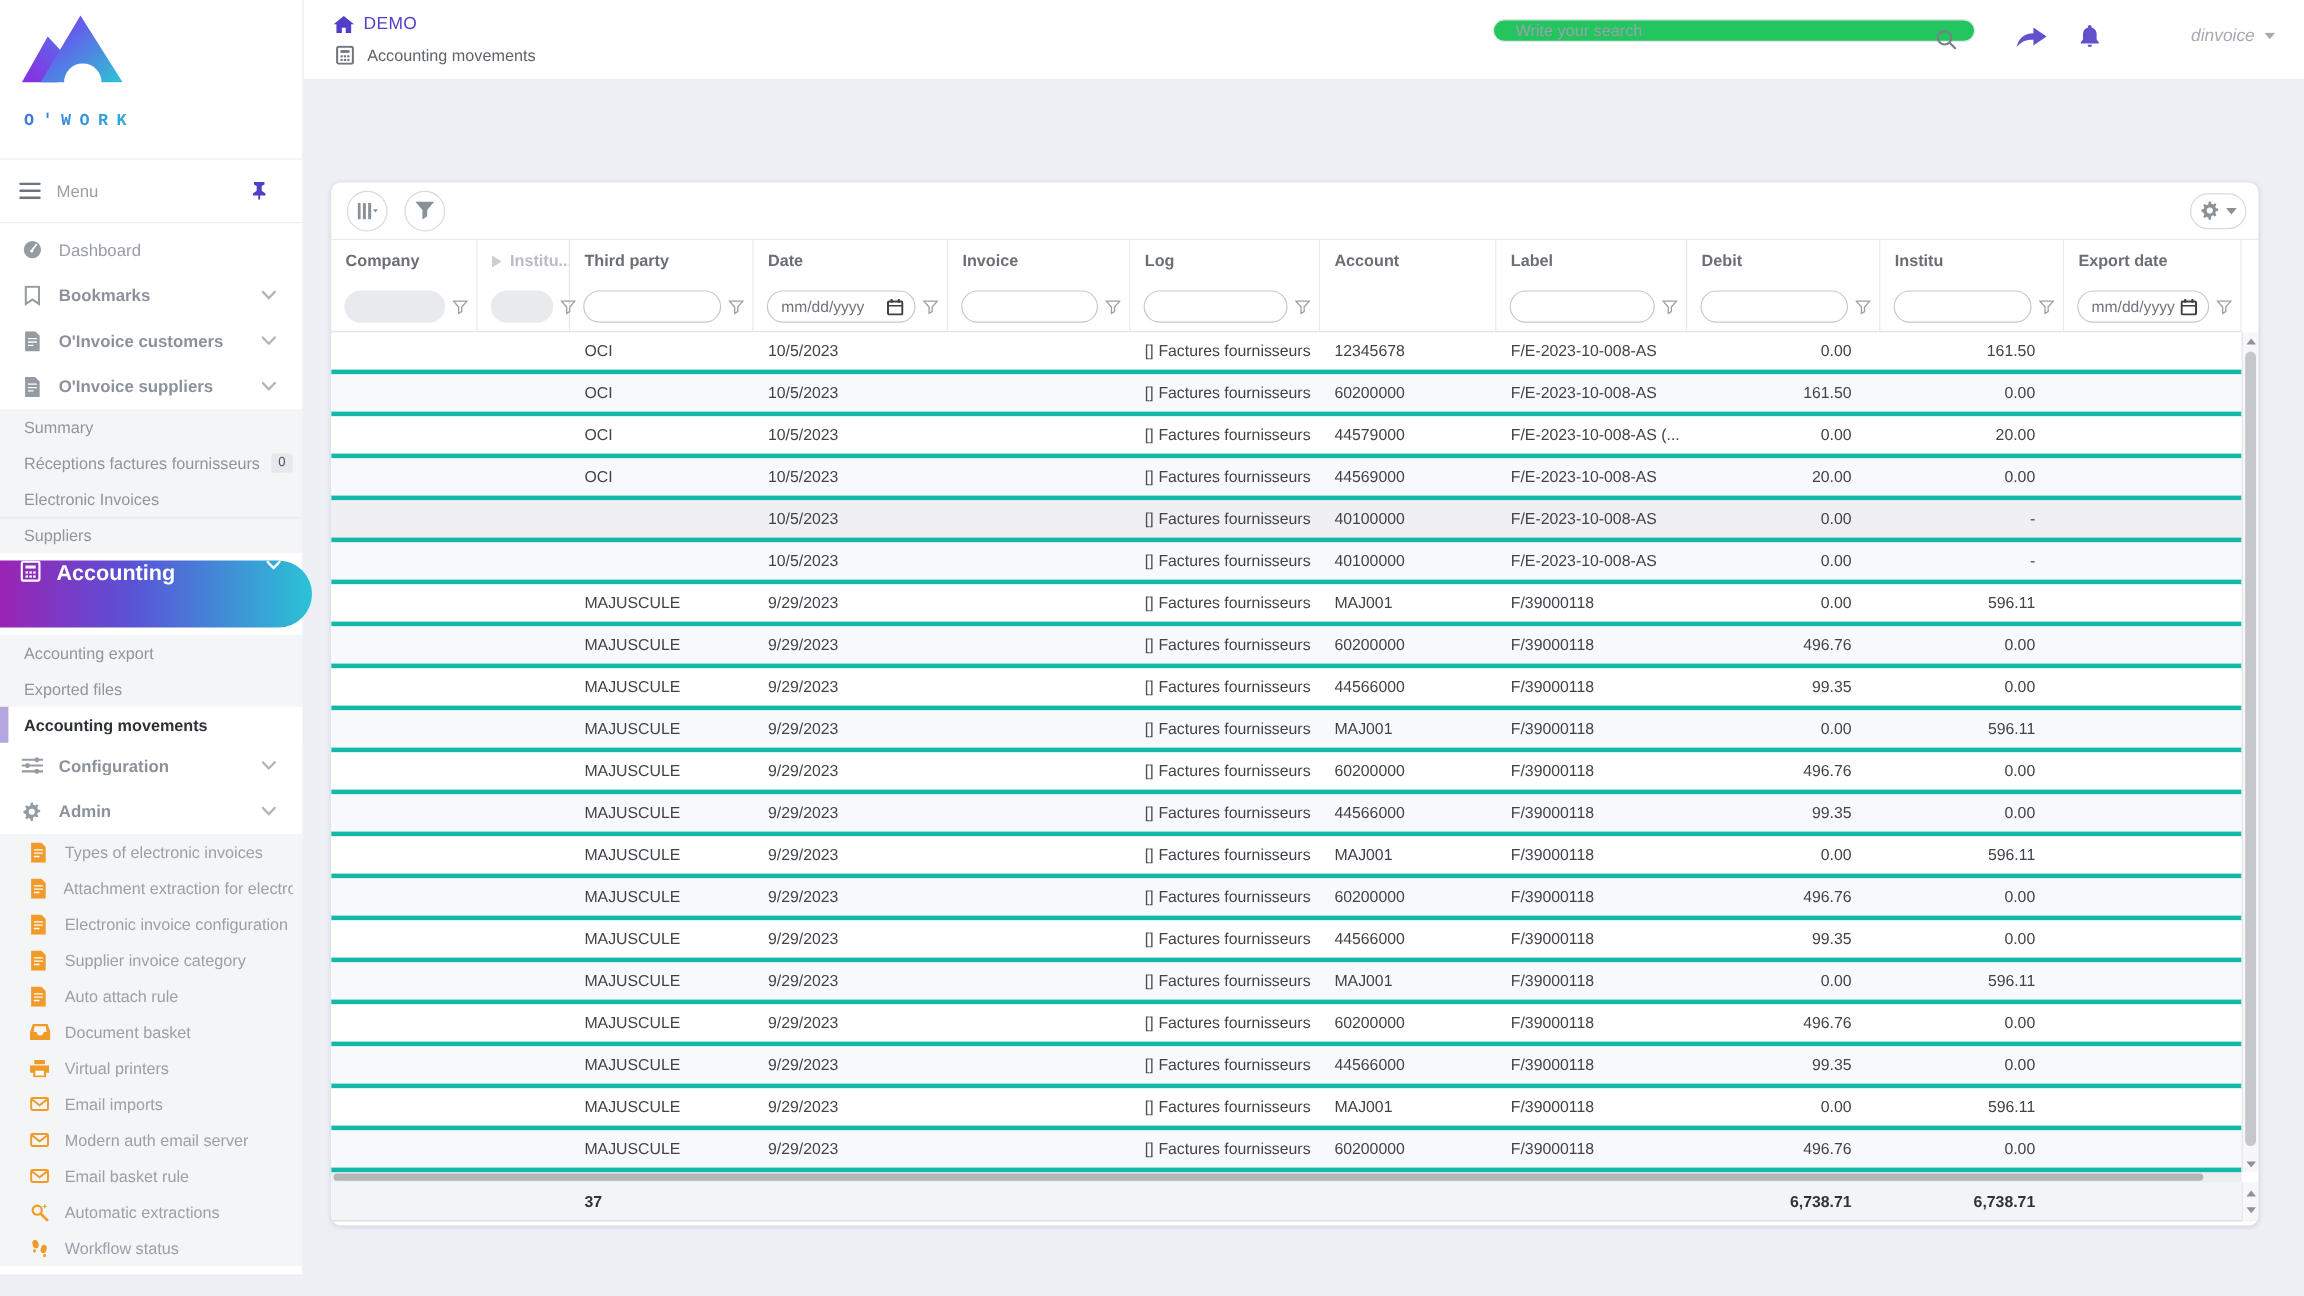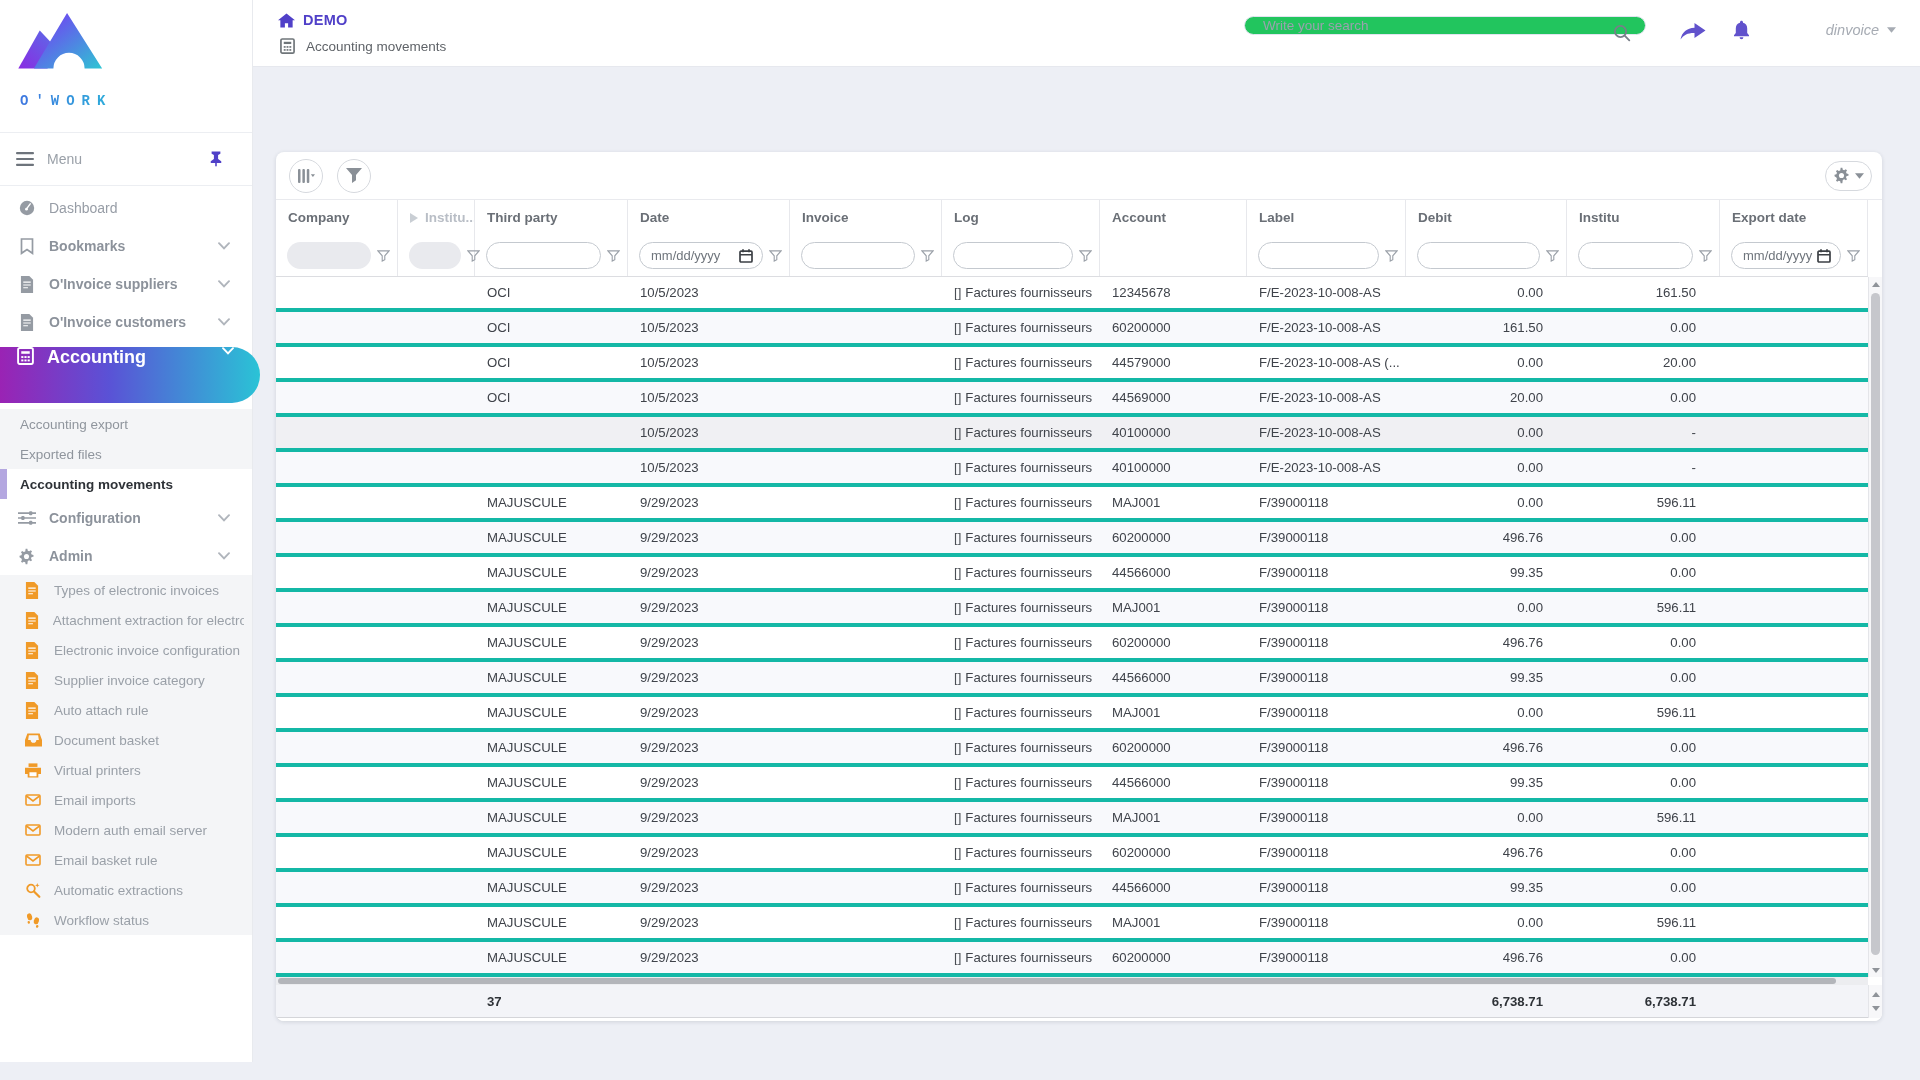--- a/index.html
+++ b/index.html
@@ -9,21 +9,21 @@
     background:#edeff5;
     font-family:"Liberation Sans","DejaVu Sans",sans-serif;
     color:#444;
   }
   svg { display:block; }
 
   
   .topbar { position:absolute; left:253px; top:0; width:1667px; height:67px;
             background:#fff; border-bottom:1px solid #e6e8ee; }
   .bc1 { position:absolute; left:25px; top:12px; display:flex; align-items:center; gap:8px; }
-  .bc-demo { font-size:14.5px; font-weight:700; color:var(--accent); letter-spacing:.3px; }
+  .bc-demo { font-size:14.5px; font-weight:400; color:var(--accent); letter-spacing:.3px; }
   .ic-home { color:var(--accent); display:flex; }
   .bc2 { position:absolute; left:27px; top:38px; display:flex; align-items:center; gap:11px; }
   .ic-calc { color:#6f7579; display:flex; }
   .ic-calc svg { width:15px; height:16px; }
   .bc-title { font-size:13.5px; color:#5f6368; }
   .search { position:absolute; left:991px; top:16px; width:402px; height:19px;
             background:#22c55e; border:1px solid #e2e4f0; border-radius:17px; }
   .search-input { position:absolute; left:0; top:0; width:100%; height:100%; background:transparent;
             border:none; outline:none; padding:0 40px 0 18px; font:inherit; font-size:13.5px; color:#333; }
   .search-input::placeholder { color:#9ba1ae; }
@@ -262,42 +262,57 @@
       </div>
       <div class="nav-item bold">
         <span class="ic">
           <svg width="14" height="17" viewBox="0 0 15 18">
             <path fill="currentColor" d="M1 0h9l4 4v14H1z"></path>
             <g stroke="#fff" stroke-width="1.2" fill="none">
               <path d="M3.5 6.5h8M3.5 9.5h8M3.5 12.5h5"></path>
             </g>
           </svg>
         </span>
-        <span class="lbl">O'Invoice suppliers</span>
+        <span class="lbl">O'Invoice customers</span>
         <span class="chev">
           <svg width="12" height="8" viewBox="0 0 12 8">
             <path fill="none" stroke="currentColor" stroke-width="1.9" stroke-linecap="round" d="m1 1.2 5 5.2 5-5.2"></path>
           </svg>
         </span>
       </div>
       <div class="nav-item bold">
         <span class="ic">
           <svg width="14" height="17" viewBox="0 0 15 18">
             <path fill="currentColor" d="M1 0h9l4 4v14H1z"></path>
             <g stroke="#fff" stroke-width="1.2" fill="none">
               <path d="M3.5 6.5h8M3.5 9.5h8M3.5 12.5h5"></path>
             </g>
           </svg>
         </span>
-        <span class="lbl">O'Invoice customers</span>
+        <span class="lbl">O'Invoice suppliers</span>
         <span class="chev">
           <svg width="12" height="8" viewBox="0 0 12 8">
             <path fill="none" stroke="currentColor" stroke-width="1.9" stroke-linecap="round" d="m1 1.2 5 5.2 5-5.2"></path>
           </svg>
         </span>
+      </div>
+      <div class="subgroup">
+        <div class="nav-sub">
+          <span class="lbl">Summary</span>
+        </div>
+        <div class="nav-sub">
+          <span class="lbl">Réceptions factures fournisseurs</span>
+          <span class="badge">0</span>
+        </div>
+        <div class="nav-sub">
+          <span class="lbl">Electronic Invoices</span>
+        </div>
+        <div class="nav-sub divided">
+          <span class="lbl">Suppliers</span>
+        </div>
       </div>
       <div class="grad-item">
         <span class="ic">
           <svg width="17" height="18" viewBox="0 0 16 17">
             <rect x="1" y="1" width="14" height="15" rx="1.5" fill="none" stroke="currentColor" stroke-width="1.8"></rect>
             <rect x="4" y="4" width="8" height="2.4" fill="currentColor"></rect>
             <g fill="currentColor">
               <rect x="4" y="8.6" width="2" height="1.8"></rect>
               <rect x="7" y="8.6" width="2" height="1.8"></rect>
               <rect x="10" y="8.6" width="2" height="1.8"></rect>

